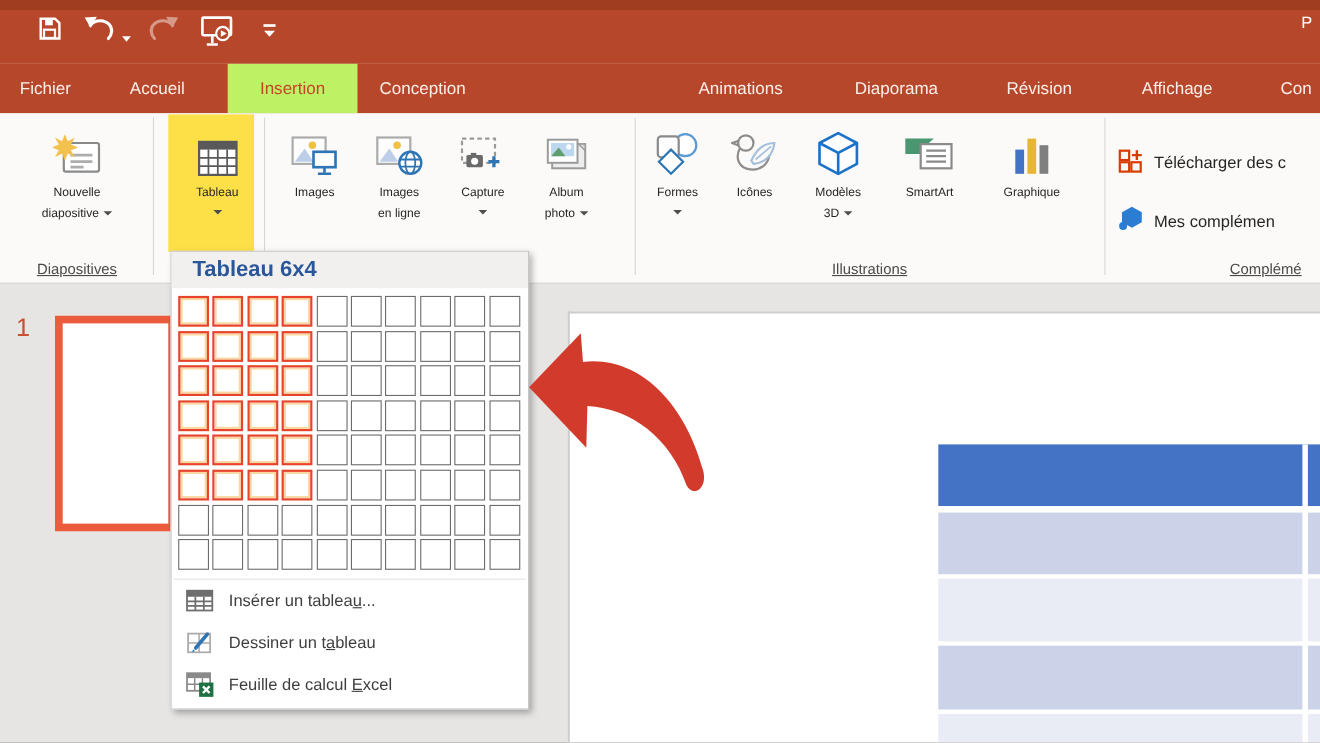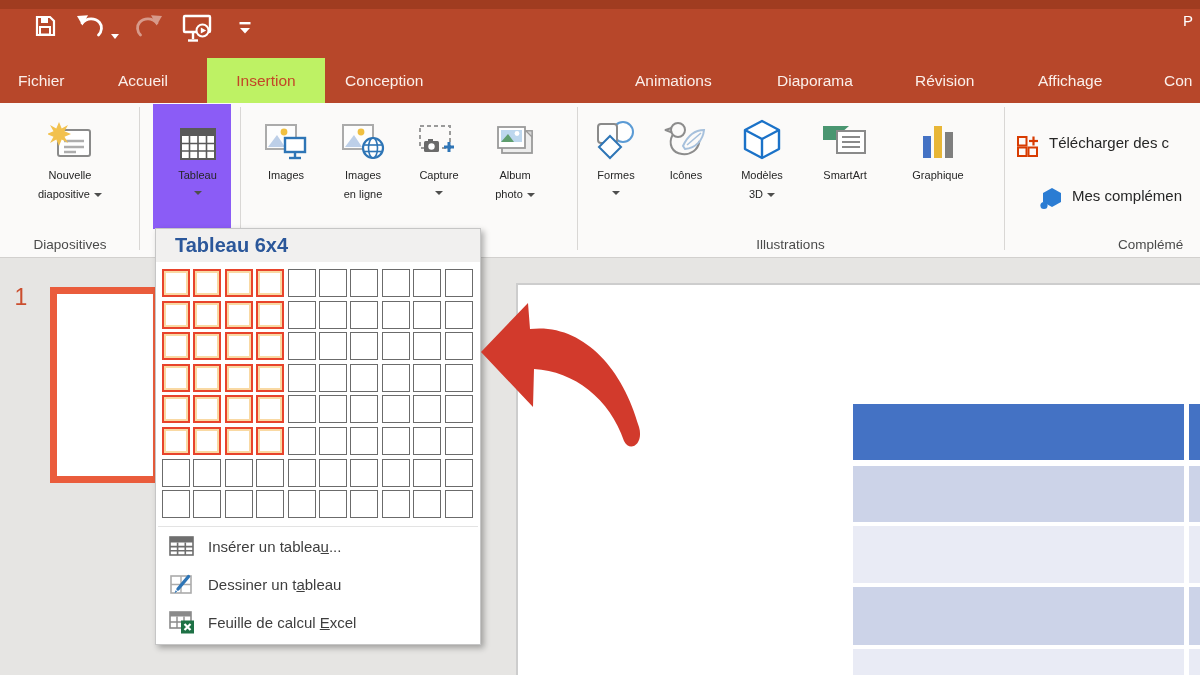--- a/index.html
+++ b/index.html
@@ -16,28 +16,28 @@
   
   .tabrow{position:absolute;left:0;top:58px;width:1200px;height:45px;background:#B7472A;}
   .tab{position:absolute;top:0;height:45px;line-height:45px;color:#FBEFEA;font-size:15.5px;white-space:nowrap;cursor:default;}
   .tab-active-box{position:absolute;left:207px;top:0;width:118px;height:45px;background:#bef264;
                   text-align:center;line-height:45px;font-size:15.5px;}
 
   
   .ribbon{position:absolute;left:0;top:103px;width:1200px;height:155px;background:#FBFAF9;border-bottom:1px solid #D2D0CE;}
   .vsep{position:absolute;top:4px;height:143px;width:1px;background:#D9D7D5;}
   .rbtn{position:absolute;top:1px;height:125px;text-align:center;color:#262626;}
-  .rbtn.pressed{background:#8b5cf6;padding-left:11px;}
+  .rbtn.pressed{background:#fde047;padding-left:11px;}
   .ricon{height:62px;display:flex;align-items:flex-end;justify-content:center;padding-bottom:4px;}
   .rlabel{font-size:11px;line-height:19px;white-space:nowrap;}
   .caret{display:inline-block;width:0;height:0;border-left:4px solid transparent;border-right:4px solid transparent;
          border-top:4px solid #4E4E4E;margin-left:4px;vertical-align:middle;}
   .caret.below{display:block;margin:6px auto 0;}
-  .grouplabel{position:absolute;top:134px;font-size:13.5px;color:#4A4A4A;text-align:center;white-space:nowrap;}
-  .addin-row{position:absolute;display:flex;gap:9px;font-size:15px;color:#262626;white-space:nowrap;}
+  .grouplabel{position:absolute;top:134px;font-size:13.5px;color:#4A4A4A;text-align:center;white-space:nowrap;text-decoration:underline;}
+  .addin-row{position:absolute;display:flex;align-items:center;gap:9px;font-size:15px;color:#262626;white-space:nowrap;}
 
   
   .content{position:absolute;left:0;top:259px;width:1200px;height:416px;background:#E6E5E3;}
   .slide-number{position:absolute;left:8px;top:284px;width:26px;text-align:center;
                 color:#CB4E2E;font-size:23px;}
   .thumb{position:absolute;left:50px;top:287px;width:110px;height:196px;background:#fff;
          border:7px solid #EA5C3C;z-index:5;}
   .slide{position:absolute;left:516px;top:283px;width:700px;height:410px;background:#fff;
          border-top:2px solid #CDCDCD;border-left:2px solid #CDCDCD;z-index:3;}
   .trow{position:absolute;left:853px;width:347px;z-index:6;}
@@ -284,21 +284,21 @@
         <svg width="24" height="24" viewBox="0 0 24 24">
           <rect x="2" y="3" width="8.5" height="8.5" fill="none" stroke="#D83B01" stroke-width="2"></rect>
           <rect x="2" y="13.5" width="8.5" height="8.5" fill="none" stroke="#D83B01" stroke-width="2"></rect>
           <rect x="12.5" y="13.5" width="8.5" height="8.5" fill="none" stroke="#D83B01" stroke-width="2"></rect>
           <line x1="13" y1="7" x2="22" y2="7" stroke="#D83B01" stroke-width="2.2"></line>
           <line x1="17.5" y1="2.5" x2="17.5" y2="11.5" stroke="#D83B01" stroke-width="2.2"></line>
         </svg>
       </span>
       <span>Télécharger des c</span>
     </div>
-    <div class="addin-row" style="left:1039px;top:84px">
+    <div class="addin-row" style="left:1016px;top:84px">
       <span>
         <svg width="24" height="24" viewBox="0 0 24 24">
           <polygon points="13,1 22,6 22,15 13,20 4,15 4,6" fill="#2B7CD3"></polygon>
           <circle cx="5" cy="18.5" r="3.6" fill="#2B7CD3"></circle>
         </svg>
       </span>
       <span>Mes complémen</span>
     </div>
 
     <div class="grouplabel" style="left:0;width:140px">Diapositives</div>

